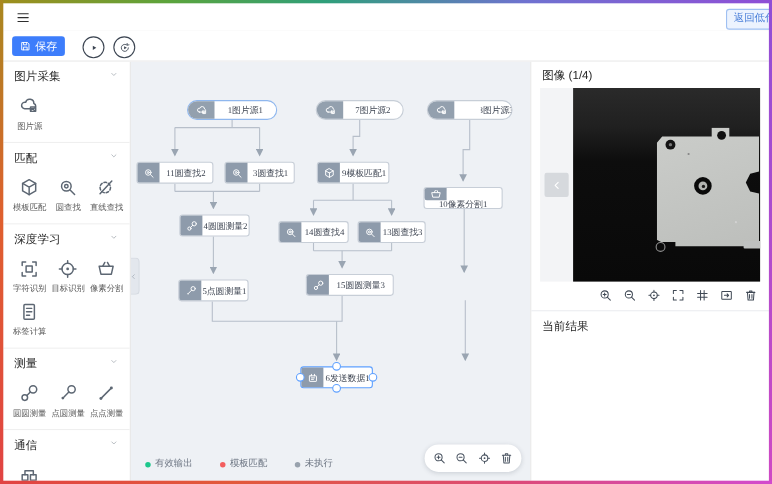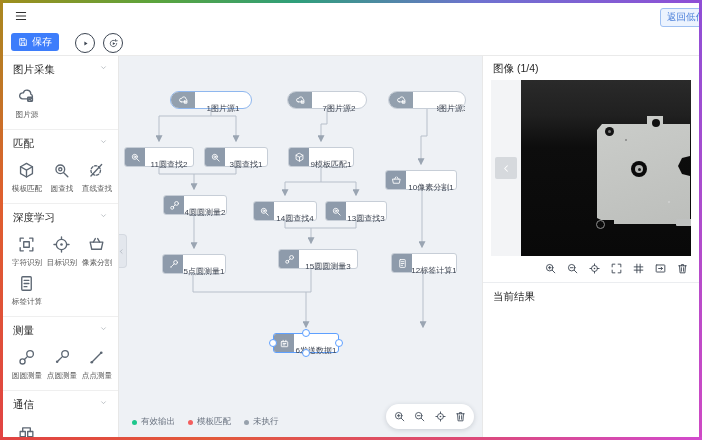--- a/index.html
+++ b/index.html
@@ -36,31 +36,31 @@
   .tool{width:35px;margin:0 0 3px 0;display:flex;flex-direction:column;align-items:center;gap:3px;cursor:pointer;}
   .t-ic{width:19px;height:19px;color:#5d6773;margin-top:3px;}
   .t-label{font-size:8px;color:#595959;white-space:nowrap;transform:scale(.95);}
   
   .canvas{position:absolute;left:118px;top:56px;width:364px;bottom:3px;background:#eef1f5;z-index:3;}
   .edges{position:absolute;left:0;top:0;}
   .node{position:absolute;height:20px;display:flex;align-items:stretch;background:#fff;border:1px solid #c7ced7;
     border-radius:3px;box-sizing:border-box;z-index:4;cursor:pointer;}
   .node .nicon{width:20px;background:#8e9bab;color:#fff;display:flex;align-items:center;justify-content:center;border-radius:2px 0 0 2px;}
   .node .nicon .ic{width:11px;height:11px;stroke-width:1.9;}
-  .nlabel{flex:1;display:flex;align-items:center;justify-content:center;font-size:8px;color:#3c4350;white-space:nowrap;overflow:hidden;padding:16px 2px;}
+  .nlabel{flex:1;display:flex;align-items:center;justify-content:center;font-size:8px;color:#3c4350;white-space:nowrap;overflow:hidden;padding:0 2px;font-family:Liberation Serif, serif;}
   .pill{height:18px;border-radius:10px;}
   .pill .nicon{width:24px;border-radius:9px 0 0 9px;background:#93a0ae;}
   .src1{border-color:#8fb7ee;}
   .sel{border-color:#5ea0ff;}
   .h{position:absolute;width:6px;height:6px;border:1.5px solid #5ea0ff;background:#fff;border-radius:50%;z-index:5;}
   .ht{left:50%;top:-5px;transform:translateX(-50%);}
   .hb{left:50%;bottom:-5px;transform:translateX(-50%);}
   .hl{top:50%;left:-5px;transform:translateY(-50%);}
   .hr{top:50%;right:-5px;transform:translateY(-50%);}
-  .legend{position:absolute;left:14px;bottom:9px;display:flex;gap:13px;align-items:center;font-size:8.5px;color:#6a7380;z-index:4;}
+  .legend{position:absolute;left:14px;bottom:9px;display:flex;gap:25px;align-items:center;font-size:8.5px;color:#6a7380;z-index:4;}
   .litem{display:flex;align-items:center;}
   .ldot{width:5px;height:5px;border-radius:50%;margin-right:4px;}
   .cv-tools{position:absolute;right:8px;bottom:8px;width:88px;height:25px;background:#fff;border-radius:14px;
     box-shadow:0 1px 5px rgba(31,45,61,.18);display:flex;align-items:center;justify-content:space-evenly;color:#495360;z-index:5;}
   .cv-tools .ic{width:13px;height:13px;cursor:pointer;}
   .collapse-tab{position:absolute;left:-1px;top:178px;width:9px;height:32px;background:#e3e7ed;border:1px solid #d4d9e0;
     border-left:none;border-radius:0 4px 4px 0;display:flex;align-items:center;justify-content:center;color:#8b95a1;z-index:5;cursor:pointer;}
   .collapse-tab .ic{width:7px;height:7px;}
   
   .rpanel{position:absolute;left:482px;top:56px;right:3px;bottom:3px;background:#fff;border-left:1px solid #e8e8e8;z-index:4;}
@@ -431,21 +431,21 @@
       <span class="nlabel">3圆查找1</span>
     </div>
     <div class="node" style="left:170px;top:91px;width:66px;">
       <span class="nicon">
           <svg class="ic">
             <use href="#i-cube"></use>
           </svg>
         </span>
       <span class="nlabel">9模板匹配1</span>
     </div>
-    <div class="node" style="left:267px;top:114px;width:72px;">
+    <div class="node" style="left:267px;top:114px;width:72px;flex-direction:column;">
       <span class="nicon">
           <svg class="ic">
             <use href="#i-basket"></use>
           </svg>
         </span>
       <span class="nlabel">10像素分割1</span>
     </div>
     <div class="node" style="left:45px;top:139px;width:64px;">
       <span class="nicon">
           <svg class="ic">
@@ -478,28 +478,20 @@
         </span>
       <span class="nlabel">5点圆测量1</span>
     </div>
     <div class="node" style="left:160px;top:193px;width:80px;">
       <span class="nicon">
           <svg class="ic">
             <use href="#i-mcc"></use>
           </svg>
         </span>
       <span class="nlabel">15圆圆测量3</span>
-    </div>
-    <div class="node" style="left:273px;top:197px;width:66px;">
-      <span class="nicon">
-          <svg class="ic">
-            <use href="#i-doc"></use>
-          </svg>
-        </span>
-      <span class="nlabel">12标签计算1</span>
     </div>
     <div class="node sel" style="left:155px;top:277px;width:66px;">
       <span class="h ht"></span>
       <span class="h hb"></span>
       <span class="h hl"></span>
       <span class="h hr"></span>
       <span class="nicon">
           <svg class="ic">
             <use href="#i-send"></use>
           </svg>

